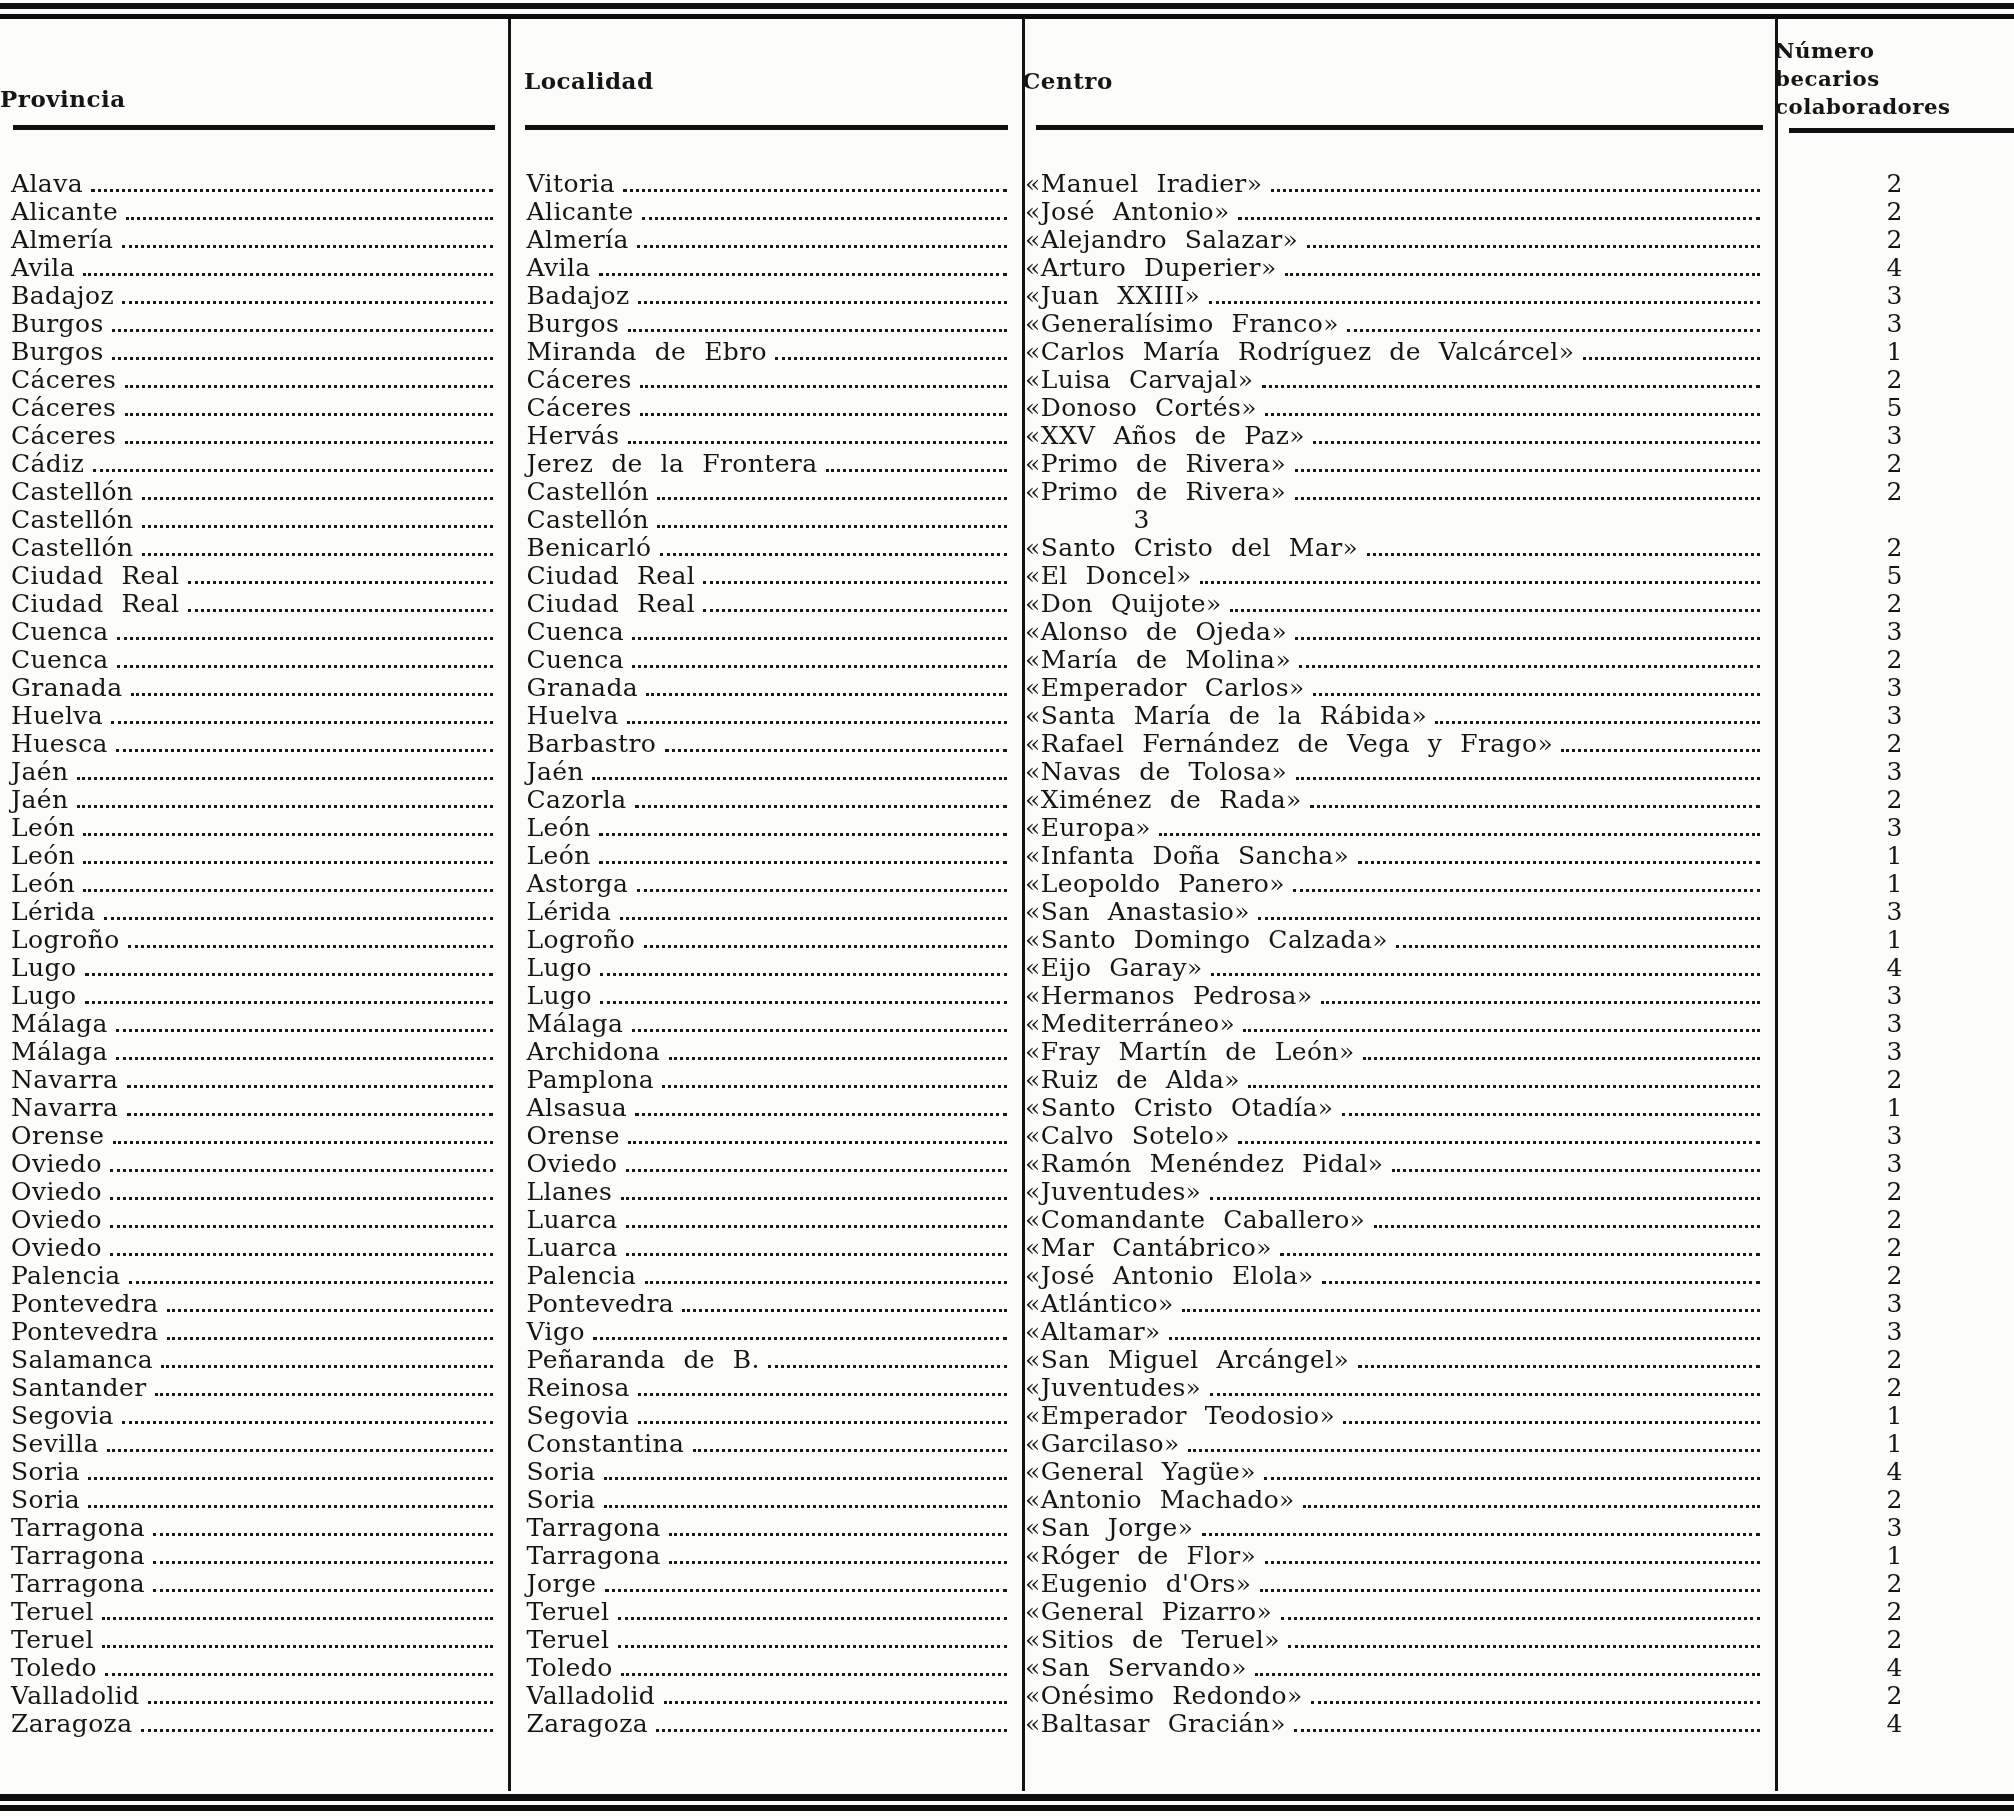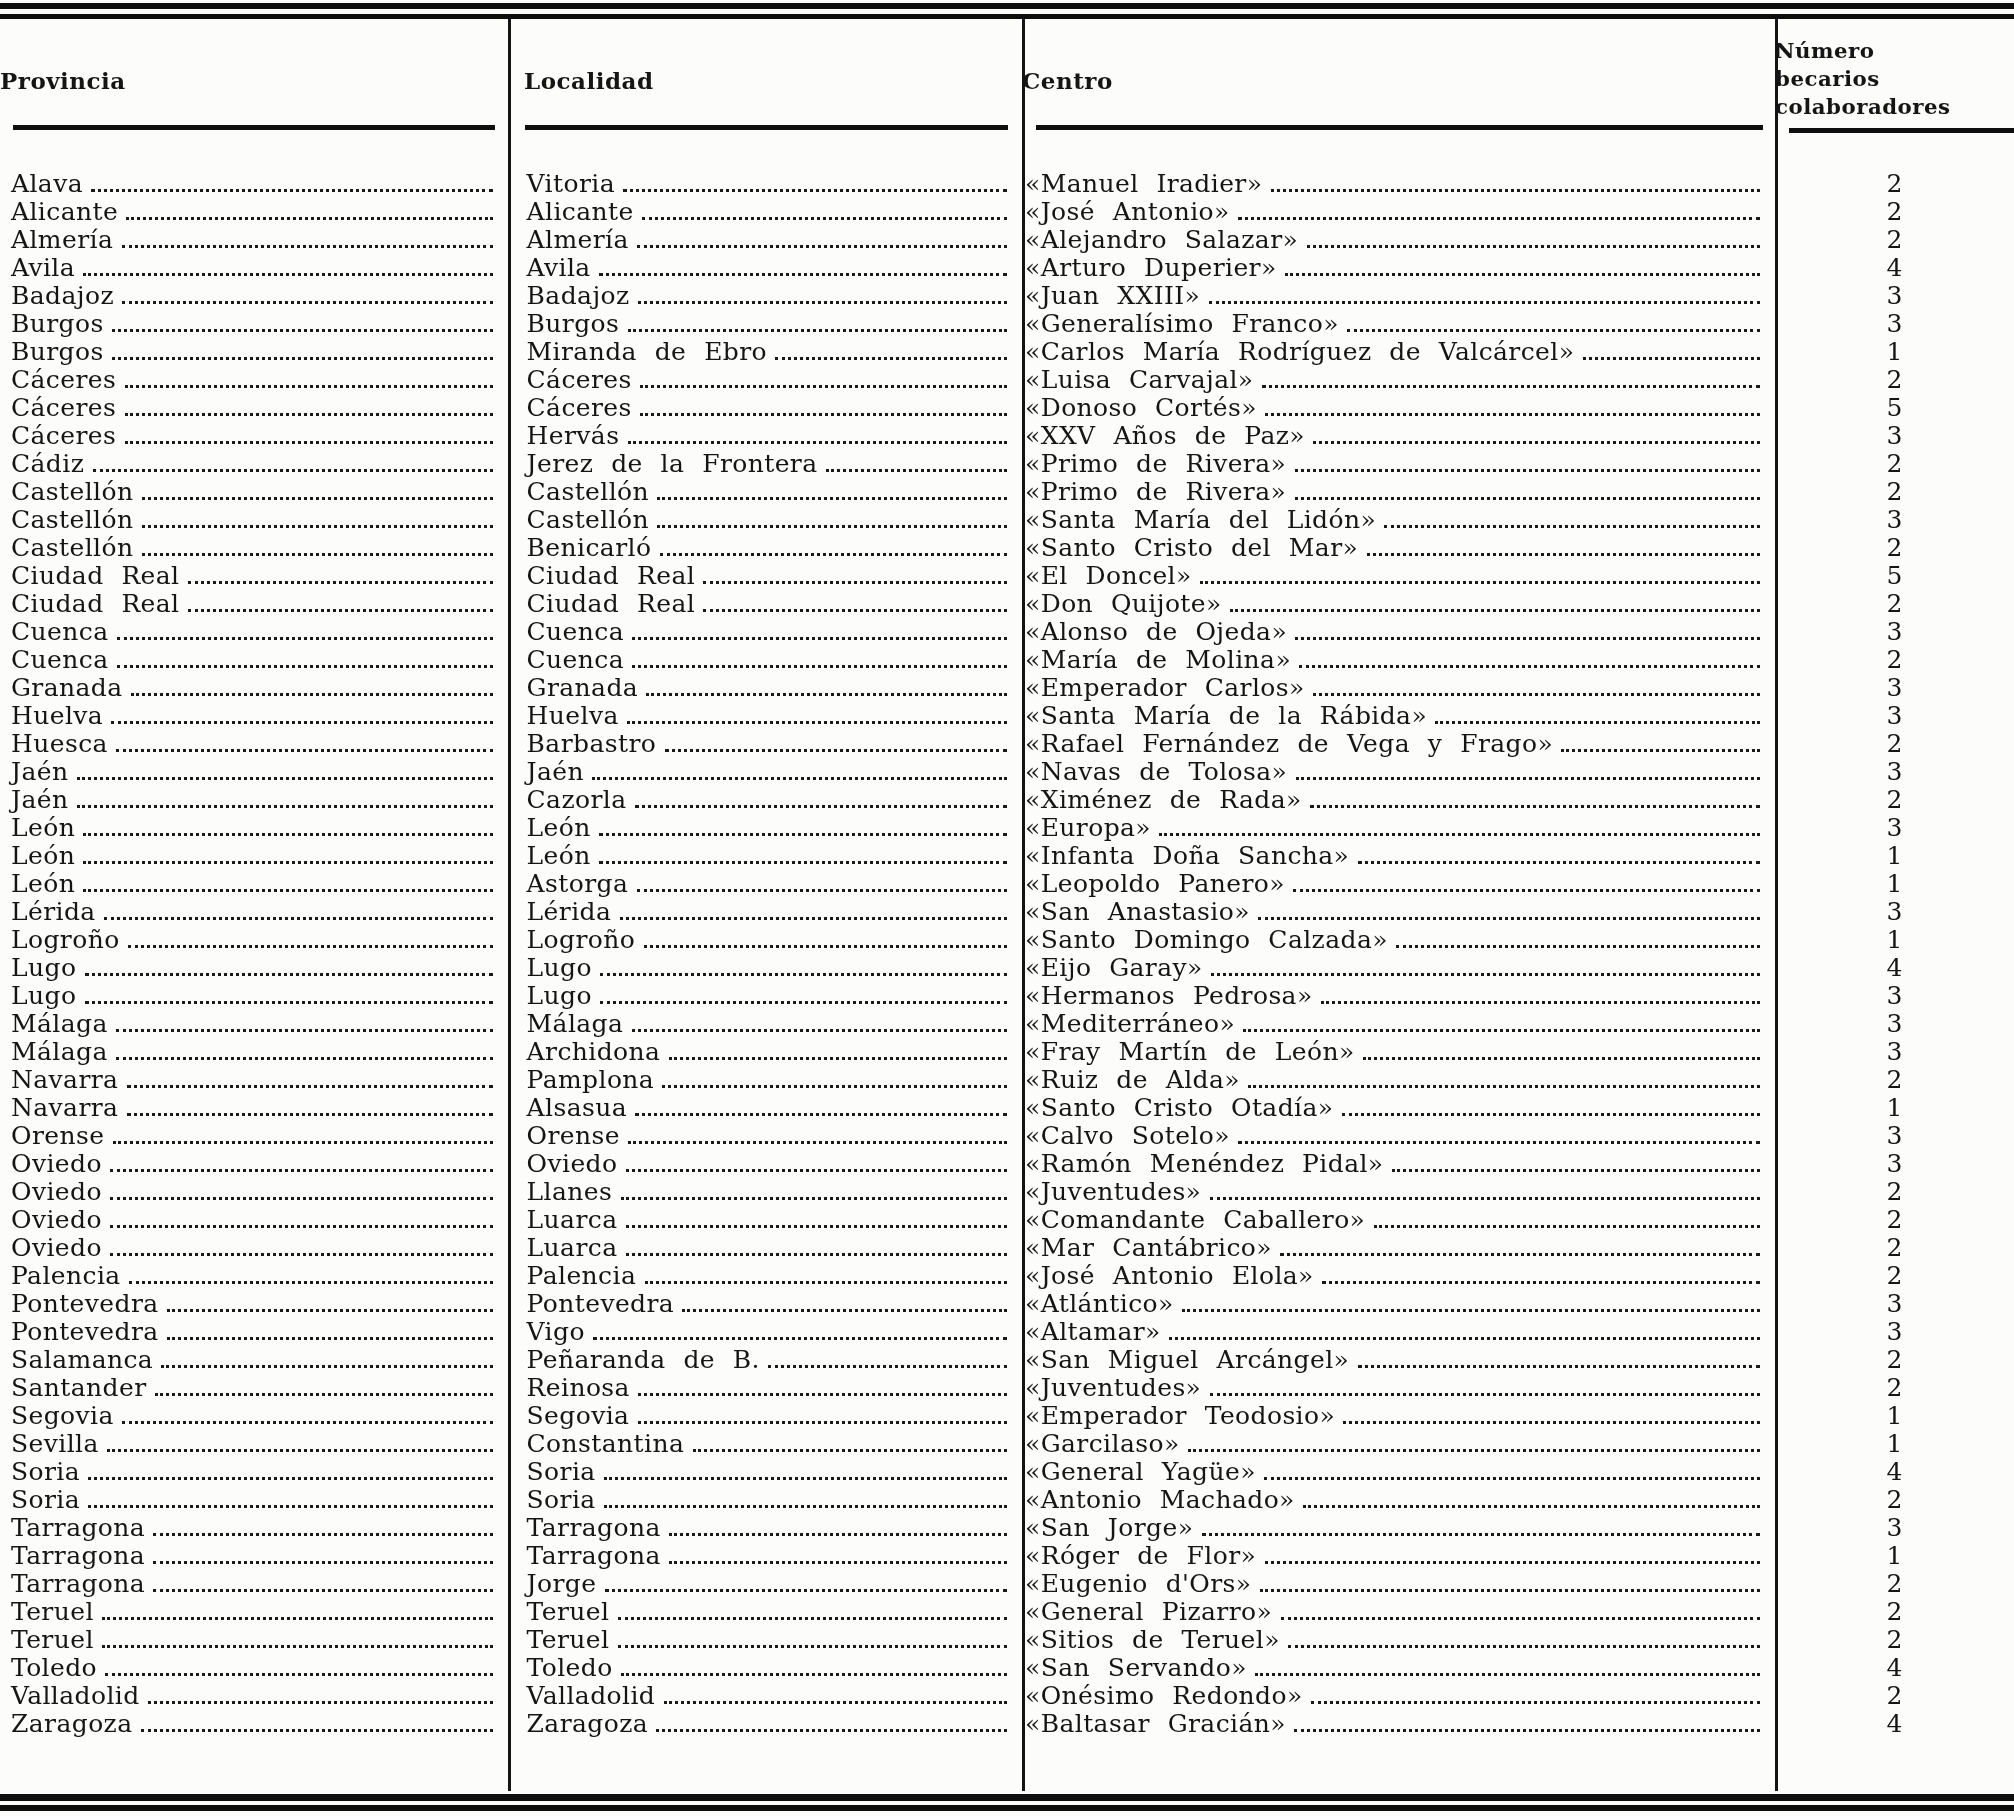--- a/index.html
+++ b/index.html
@@ -37,21 +37,21 @@
   .vrule-2 { left: 1022px; }
   .vrule-3 { left: 1775px; }
 
   
   .colhead {
     position: absolute;
     font-weight: bold;
     font-size: 23px;
     letter-spacing: 0.5px;
   }
-  .head-1 { left: 0px;    width: 508px; top: 67px; }
+  .head-1 { left: 0px;    width: 508px; top: 85px; }
   .head-2 { left: 508px;  width: 514px; top: 67px; margin-left: 16px; }
   .head-3 { left: 1022px; width: 753px; top: 67px; }
   .head-4 {
     left: 1775px; width: 239px; top: 37px;
     font-size: 21.3px; line-height: 28px;
   }
   .head-4 span { display: block; }
   .head-underline {
     position: absolute;
     top: 125px;
@@ -324,24 +324,20 @@
 
   <div class="row">
     <div class="cell c1">
       <span class="name">Castellón</span>
       <span class="leader"></span>
     </div>
     <div class="cell c2">
       <span class="name">Castellón</span>
       <span class="leader"></span>
     </div>
-    <div class="cell c3">
-      <span class="name">«Santa María del Lidón»</span>
-      <span class="leader"></span>
-    </div>
     <div class="cell c4">3</div>
   </div>
 
   <div class="row">
     <div class="cell c1">
       <span class="name">Castellón</span>
       <span class="leader"></span>
     </div>
     <div class="cell c2">
       <span class="name">Benicarló</span>

